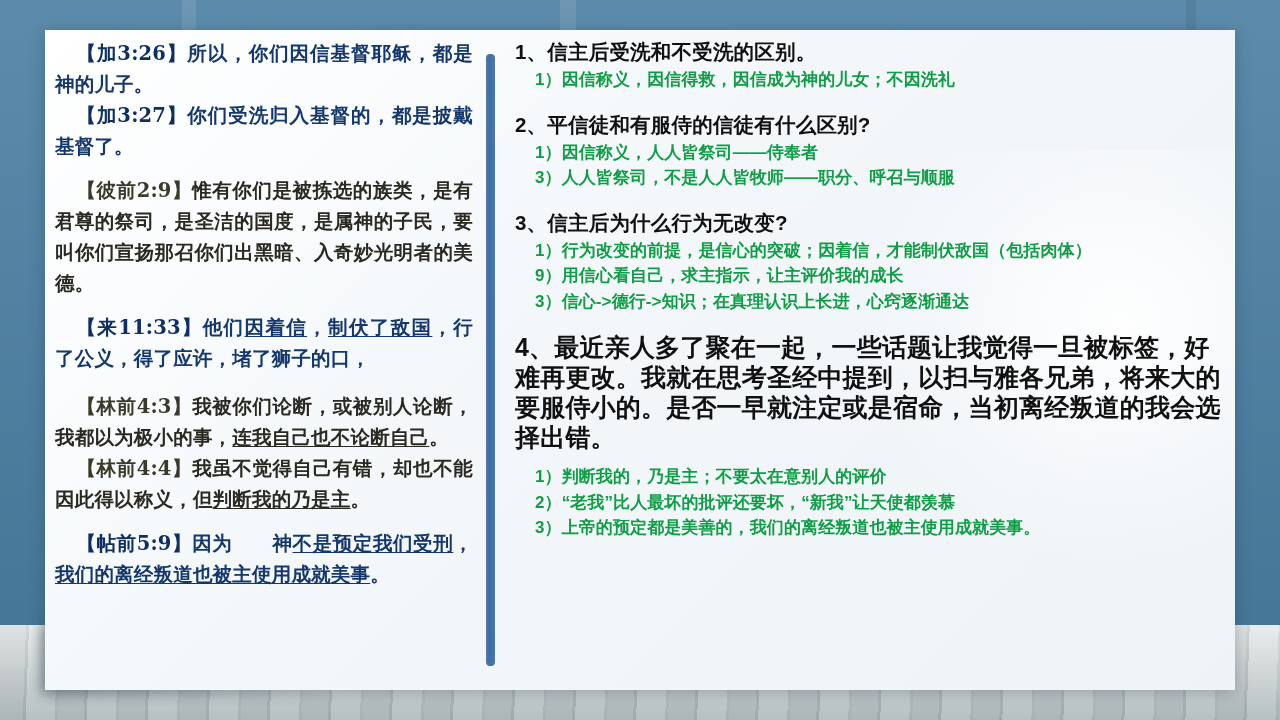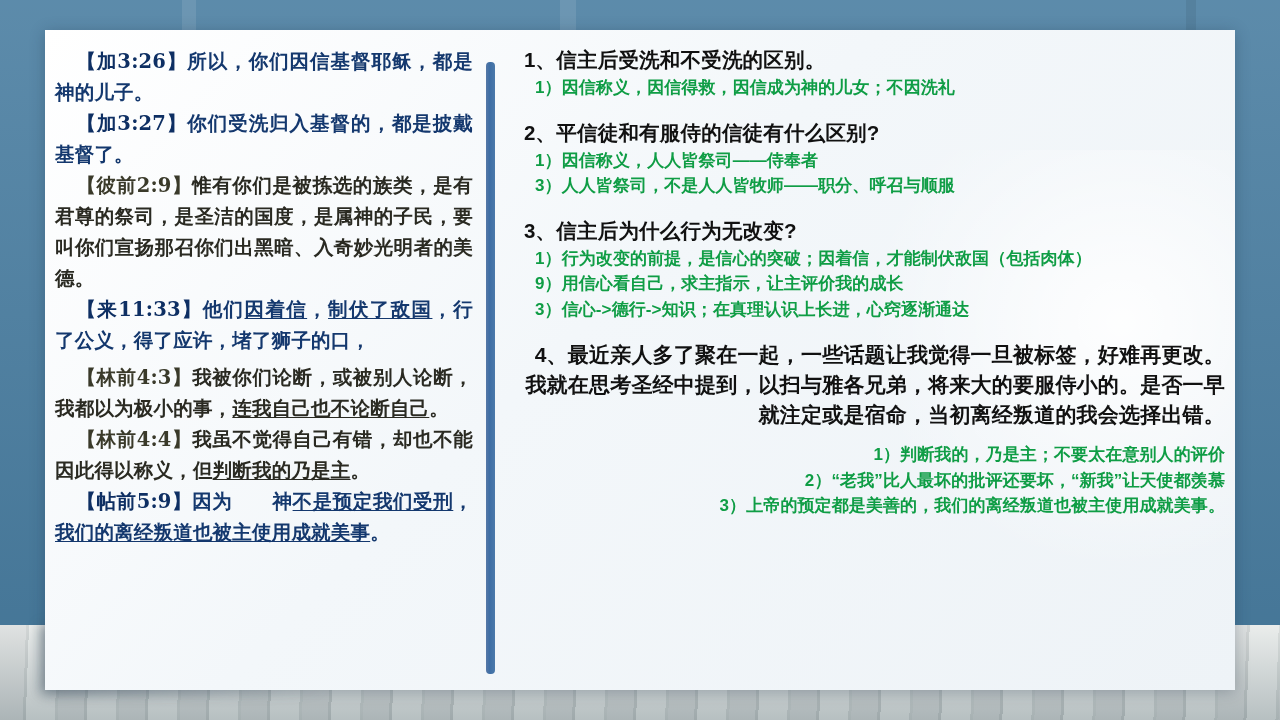--- a/index.html
+++ b/index.html
@@ -54,42 +54,42 @@
     background:linear-gradient(135deg,#ffffff 0%,#f3f7fa 45%,#eef3f7 100%);
     box-shadow:0 2px 14px rgba(20,40,60,.28);
   }
   .slide-glow{
     position:absolute;right:0;top:120px;width:380px;height:430px;
     background:radial-gradient(ellipse at 70% 40%,rgba(255,255,255,.9),rgba(255,255,255,0) 68%);
     pointer-events:none;
   }
 
   
-  .cols{position:absolute;left:0;top:8px;width:964px;height:660px;}
+  .cols{position:absolute;left:0;top:0;width:964px;height:660px;}
 
   
   .left-col{
     position:absolute;left:4px;top:4px;width:430px;height:650px;
     padding:4px 6px 0 6px;
     box-sizing:border-box;
   }
   .verse{
     font-family:"DejaVu Serif","Liberation Serif",serif;
     font-size:19.5px;
     line-height:31px;
     letter-spacing:.2px;
     text-indent:1.1em;
     margin:0 0 0 0;
     text-align:justify;
     text-justify:inter-character;
   }
   .verse.navy{color:#14386e;font-weight:700;}
   .verse.olive{color:#2a2a22;font-weight:700;}
-  .verse.gap{margin-top:0;}
-  .verse.gap-sm{margin-top:6px;}
+  .verse.gap{margin-top:13px;}
+  .verse.gap-sm{margin-top:17px;}
   .ref{font-weight:700;}
   .ref.olive{color:#3a3a2a;}
   .ref.navy{color:#0e2f63;}
   .u{text-decoration:underline;text-underline-offset:2px;}
 
   
   .divider{
     position:absolute;left:441px;top:24px;width:9px;height:612px;
     background:linear-gradient(90deg,#5577a6,#3e6ea5 40%,#4b79aa);
     border-radius:4px;
@@ -97,24 +97,24 @@
 
   
   .right-col{
     position:absolute;left:462px;top:6px;width:718px;height:648px;
   }
   .q{
     font-weight:700;
     color:#111111;
     font-size:20.5px;
     line-height:27px;
-    margin:0 0 2px 17px;
+    margin:0 0 2px 8px;
     letter-spacing:.2px;
   }
-  .q.big{font-size:21px;line-height:30px;text-align:right;}
+  .q.big{font-size:25px;line-height:30px;}
   .subs{margin:0 0 0 28px;padding:0;list-style:none;}
   .subs li{
     color:#0f9d45;
     font-weight:700;
     font-size:17px;
     line-height:25.5px;
     letter-spacing:.1px;
     white-space:nowrap;
   }
   .sec{margin-bottom:18px;}
@@ -195,21 +195,21 @@
           <p class="q">3、信主后为什么行为无改变?</p>
           <ul class="subs">
             <li>1）行为改变的前提，是信心的突破；因着信，才能制伏敌国（包括肉体）</li>
             <li>9）用信心看自己，求主指示，让主评价我的成长</li>
             <li>3）信心-&gt;德行-&gt;知识；在真理认识上长进，心窍逐渐通达</li>
           </ul>
         </div>
 
         <div class="sec s4">
           <p class="q big">4、最近亲人多了聚在一起，一些话题让我觉得一旦被标签，好难再更改。我就在思考圣经中提到，以扫与雅各兄弟，将来大的要服侍小的。是否一早就注定或是宿命，当初离经叛道的我会选择出错。</p>
-          <ul class="subs" style="margin-top:12px;text-align:right;">
+          <ul class="subs" style="margin-top:12px;">
             <li>1）判断我的，乃是主；不要太在意别人的评价</li>
             <li>2）“老我”比人最坏的批评还要坏，“新我”让天使都羡慕</li>
             <li>3）上帝的预定都是美善的，我们的离经叛道也被主使用成就美事。</li>
           </ul>
         </div>
 
       </div>
 
     </div>
   </div>

